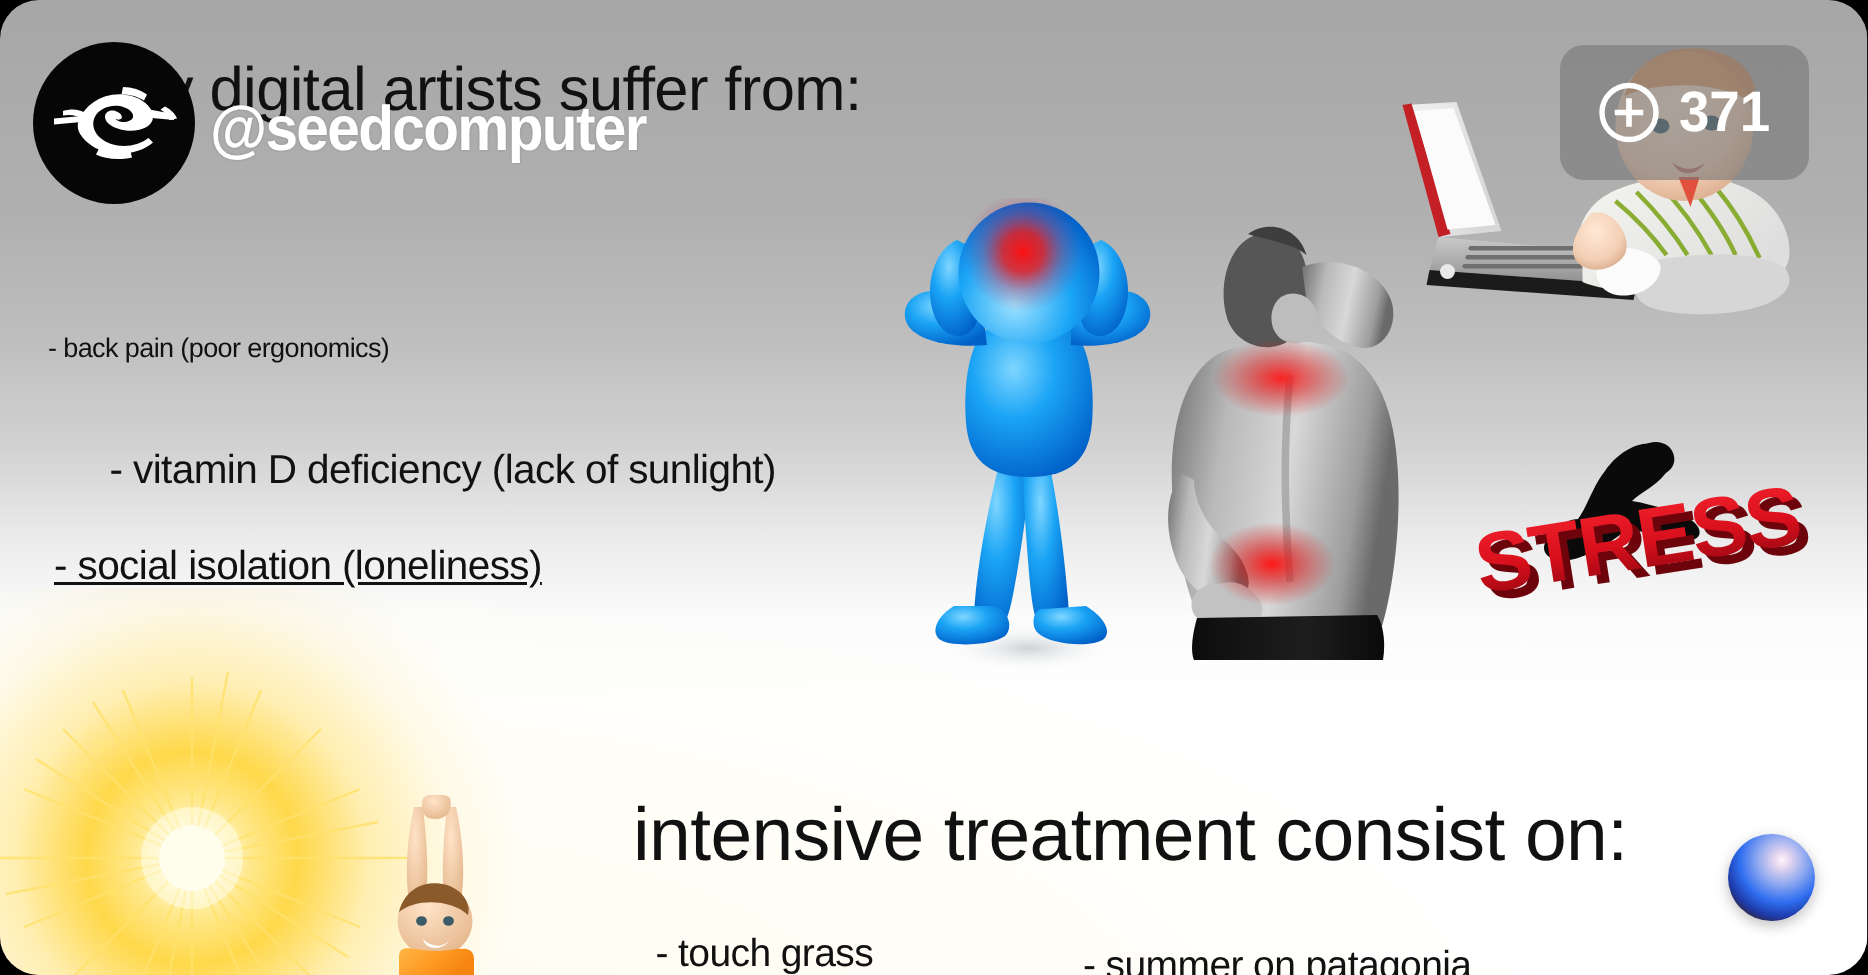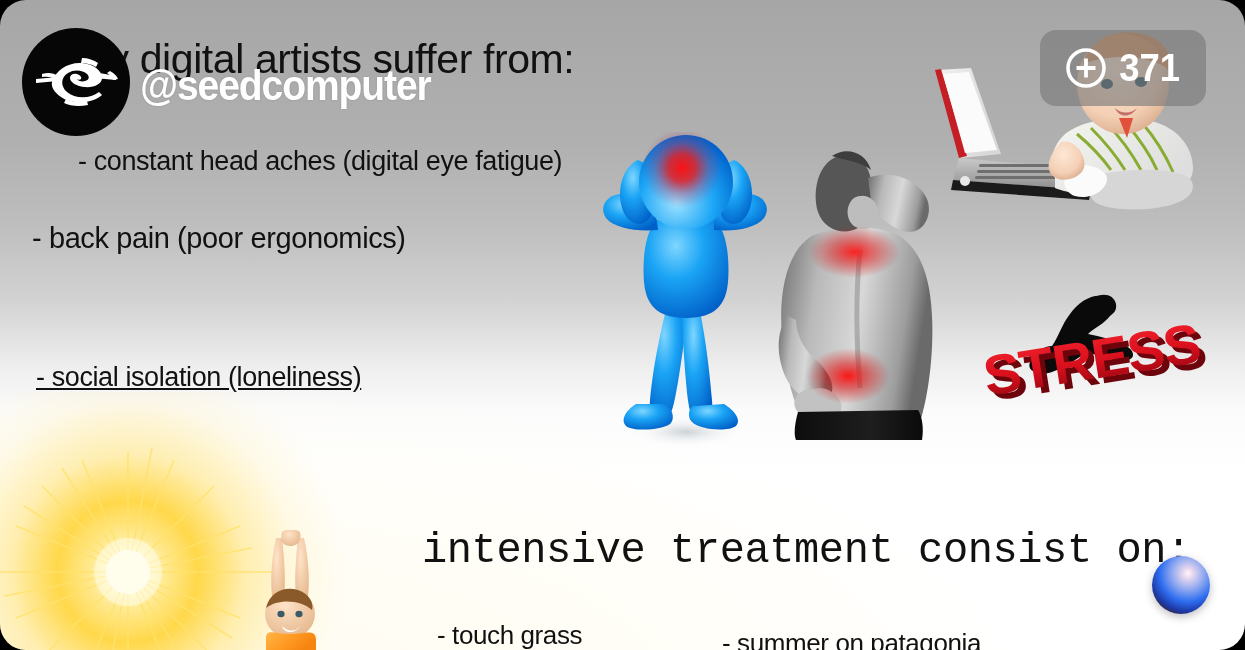--- a/index.html
+++ b/index.html
@@ -29,31 +29,31 @@
     letter-spacing:-1.2px;
     transform:scaleX(.93);transform-origin:left center;
     text-shadow:0 0 2px rgba(0,0,0,.18);
     white-space:nowrap;
   }
 
   
   .hl{position:absolute;white-space:nowrap;color:#111;
       letter-spacing:-.4px;}
   .head1{left:30px;top:36px;font-size:41px;}
-  .head2{left:422px;top:527px;font-size:42px;font-family:Liberation Mono, monospace;}
+  .head2{left:422px;top:527px;font-size:50px;}
   .b1{left:78px;top:146px;font-size:27px;}
-  .b2{left:32px;top:222px;font-size:29px;}
+  .b2{left:32px;top:222px;font-size:18px;}
   .b3{left:73px;top:298px;font-size:27px;}
   .b4{left:36px;top:362px;font-size:27px;text-decoration:underline;}
   .b5{left:437px;top:620px;font-size:26px;text-align:center;}
   .b6{left:722px;top:628px;font-size:26px;}
 
   
   .badge{
-    position:absolute;left:1040px;top:30px;width:166px;height:76px;
+    position:absolute;left:1040px;top:30px;width:166px;height:90px;
     background:rgba(120,120,120,.62);border-radius:16px;
     display:flex;align-items:center;justify-content:center;gap:10px;
   }
   .badge .plus{width:44px;height:44px;flex:0 0 auto;}
   .badge .cnt{font-size:38px;font-weight:bold;color:#fff;
               letter-spacing:0px;transform:scaleX(.96);}
 
   
   .orb{position:absolute;left:1152px;top:556px;width:58px;height:58px;
        border-radius:50%;
@@ -342,22 +342,22 @@
       <ellipse cx="49" cy="84" rx="3.6" ry="3.2" fill="#3c5b68"></ellipse>
       <ellipse cx="67" cy="84" rx="3.6" ry="3.2" fill="#3c5b68"></ellipse>
       <path d="M50 96 C56 102 64 102 68 96 C64 104 52 104 50 96 Z" fill="#fff"></path>
 
       <path d="M34 108 C34 98 44 104 58 104 C72 104 84 98 84 110
                L84 120 L34 120 Z" fill="url(#shirtY)"></path>
     </svg>
   </div>
 
   <div class="hl head1">many digital artists suffer from:</div>
-  <div class="hl b1">- constant head aches (digital eye fatigue)</div>
   <div class="hl b2">- back pain (poor ergonomics)</div>
+  <div class="hl b3">- vitamin D deficiency (lack of sunlight)</div>
   <div class="hl b4">- social isolation (loneliness)</div>
 
   <div class="hl head2">intensive treatment consist on:</div>
   <div class="hl b5">- touch grass</div>
   <div class="hl b6">- summer on patagonia</div>
 
   <div class="avatar">
     <svg width="108" height="108" viewBox="0 0 108 108">
       <g fill="#ffffff">
         <path d="M30 54 C34 42 46 34 60 35 C72 36 80 43 80 50

